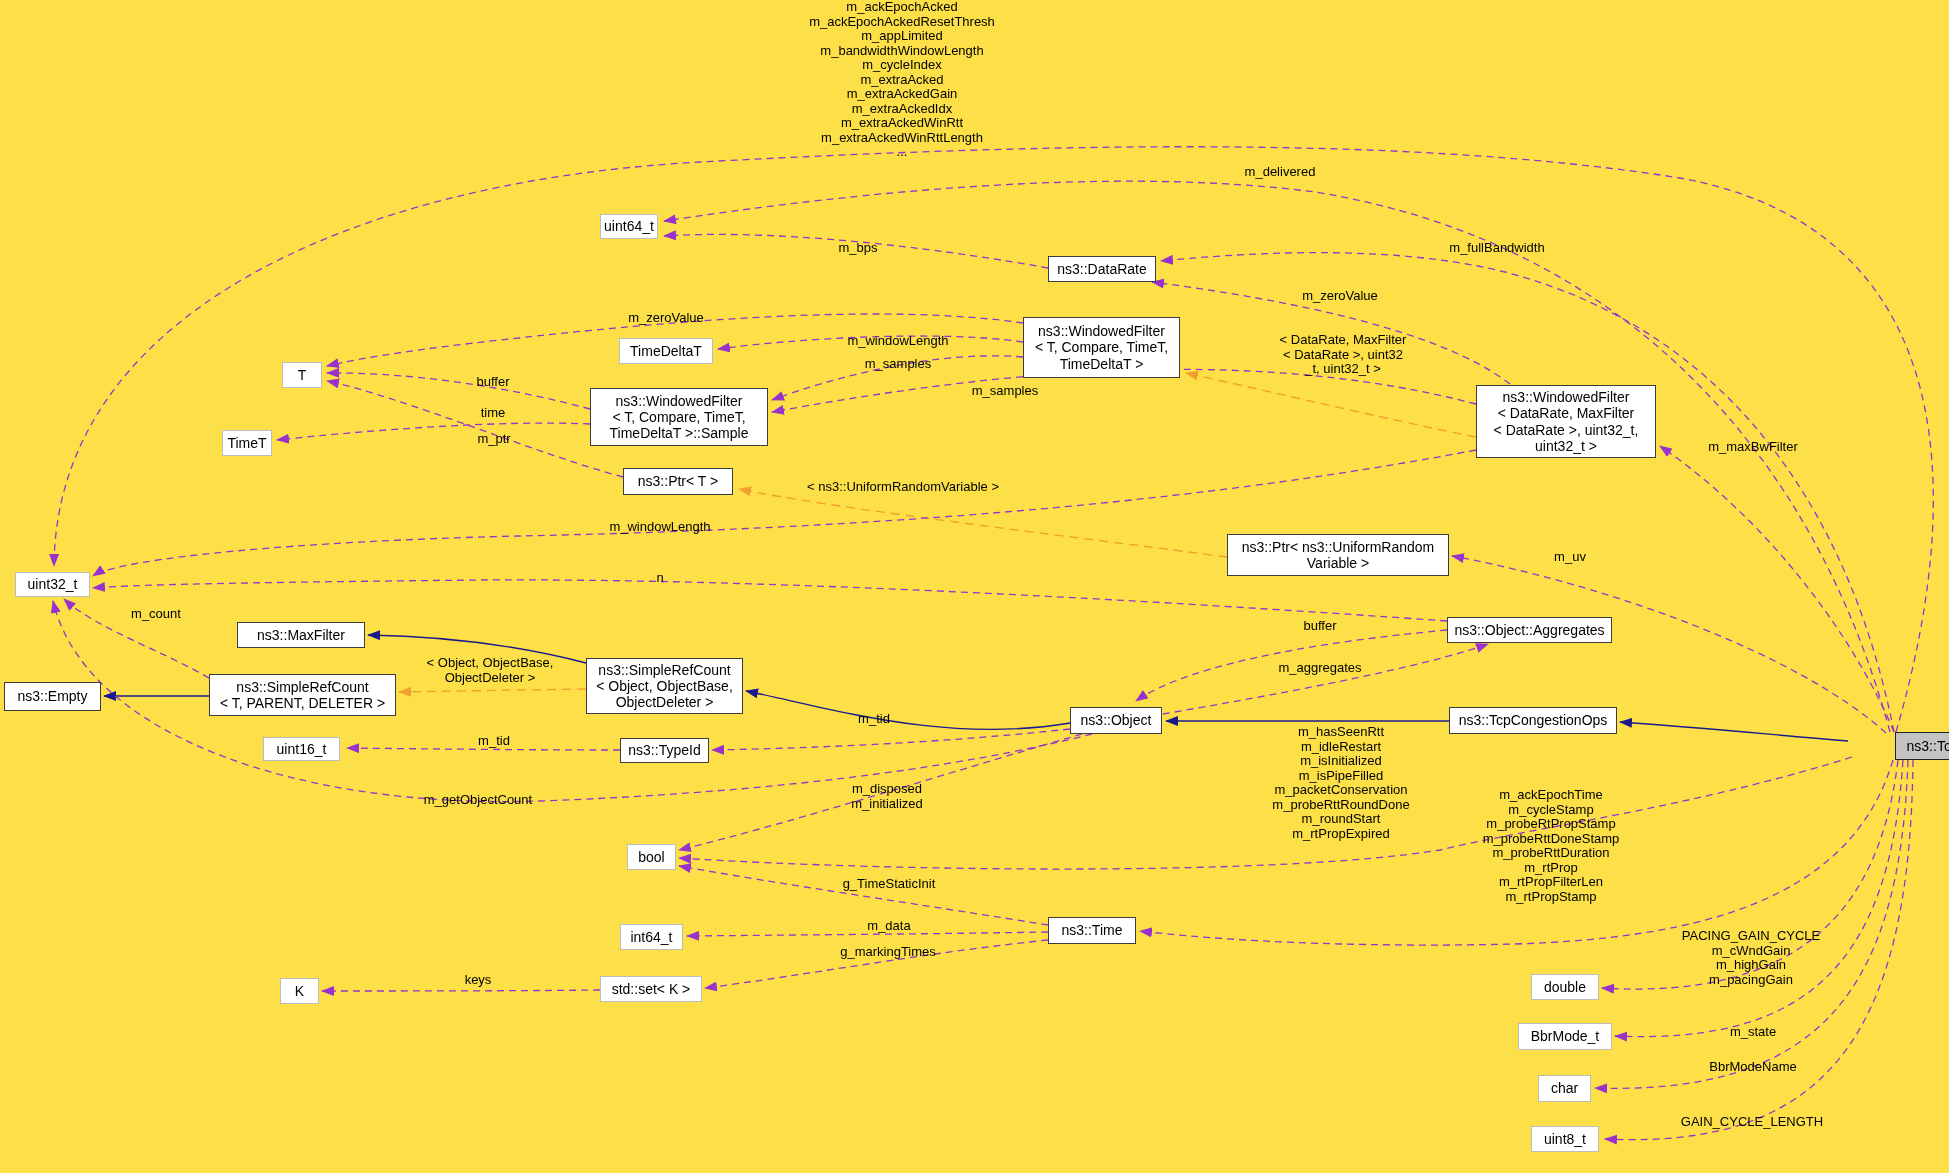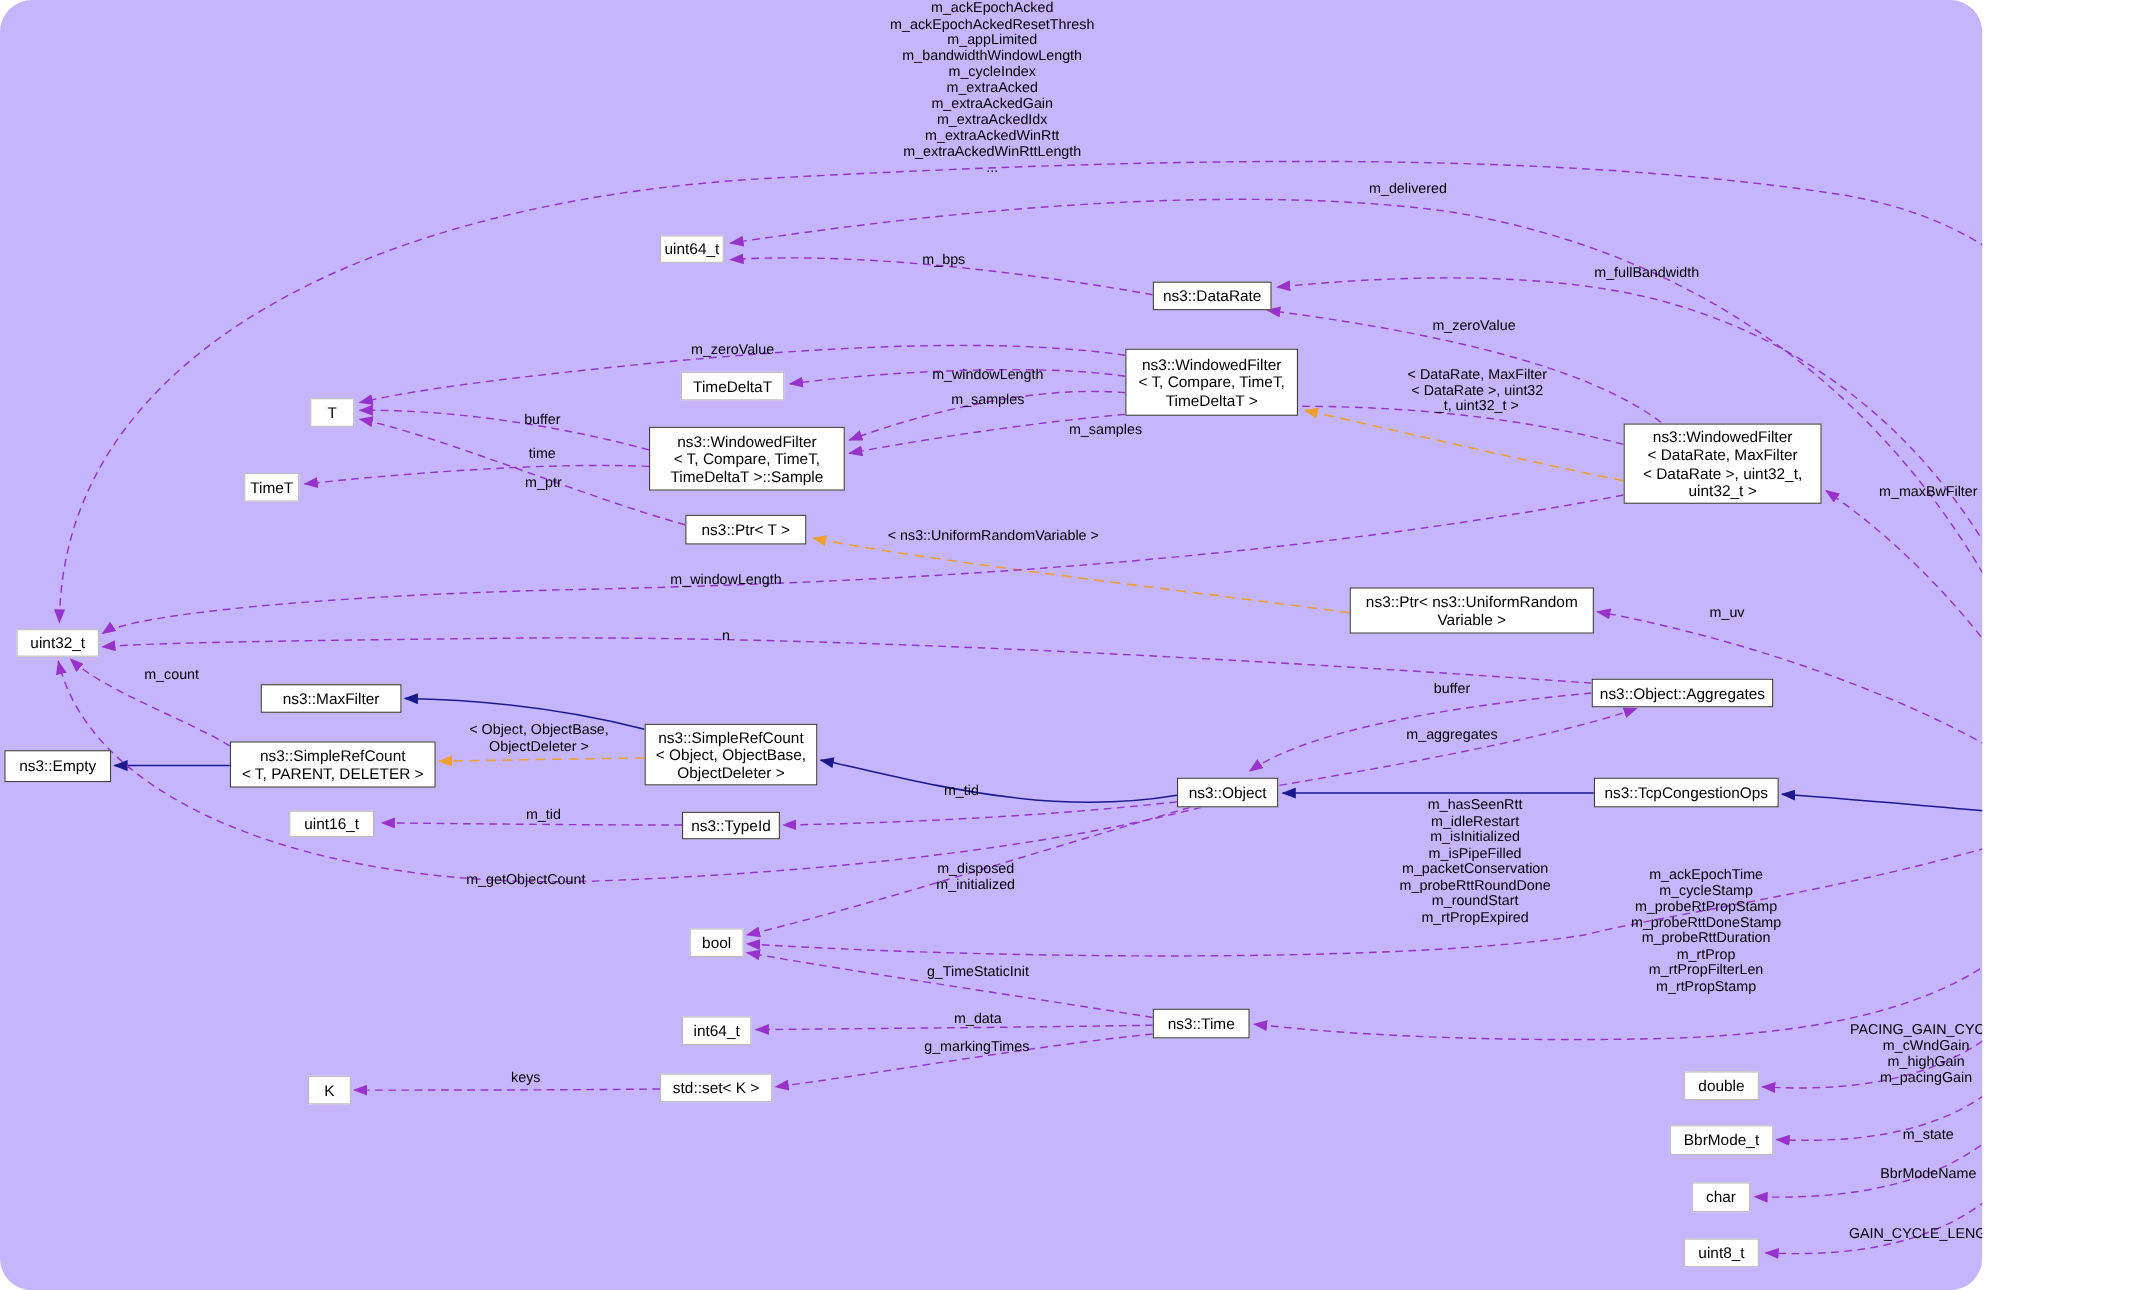--- a/index.html
+++ b/index.html
@@ -1,17 +1,17 @@
 <!DOCTYPE html>
 <html><head>
 <meta charset="utf-8">
 <style>
   html,body{margin:0;padding:0;background:#fff;}
-  #canvas{position:relative;width:1802px;height:1173px;background:#c4b5fd;overflow:hidden;
-          font-family:"Liberation Sans","DejaVu Sans",sans-serif;color:#000;border-radius:29px;}
+  #canvas{position:relative;width:1949px;height:1173px;background:#fde047;overflow:hidden;
+          font-family:"Liberation Sans","DejaVu Sans",sans-serif;color:#000;}
   #edges{position:absolute;left:0;top:0;width:1949px;height:1173px;}
   path.p{stroke:#9932CC;stroke-width:1.3;fill:none;stroke-dasharray:7 5;}
   path.o{stroke:#F0A030;stroke-width:1.4;fill:none;stroke-dasharray:9 6;}
   path.n{stroke:#1A1A8C;stroke-width:1.4;fill:none;}
   .node{position:absolute;display:flex;align-items:center;justify-content:center;
         text-align:center;background:#fff;border:1px solid #BCBCBC;font-size:14px;
         line-height:1.15;white-space:pre-line;box-sizing:border-box;padding:0 2px;cursor:pointer;}
   .cls{border:1.4px solid #3C3C3C;}
   .main{background:#C3C3C3;border:1.7px solid #222;margin-left:47px;}
   .el{position:absolute;transform:translate(-50%,-50%);text-align:center;font-size:13px;
@@ -83,21 +83,21 @@
 m_appLimited
 m_bandwidthWindowLength
 m_cycleIndex
 m_extraAcked
 m_extraAckedGain
 m_extraAckedIdx
 m_extraAckedWinRtt
 m_extraAckedWinRttLength
 ...</div>
 <div class="el" style="left:1280px;top:172px">m_delivered</div>
-<div class="el" style="left:858px;top:236px">m_bps</div>
+<div class="el" style="left:858px;top:248px">m_bps</div>
 <div class="el" style="left:1497px;top:248px">m_fullBandwidth</div>
 <div class="el" style="left:666px;top:318px">m_zeroValue</div>
 <div class="el" style="left:1340px;top:296px">m_zeroValue</div>
 <div class="el" style="left:898px;top:341px">m_windowLength</div>
 <div class="el" style="left:898px;top:364px">m_samples</div>
 <div class="el" style="left:1005px;top:391px">m_samples</div>
 <div class="el" style="left:493px;top:382px">buffer</div>
 <div class="el" style="left:493px;top:413px">time</div>
 <div class="el" style="left:494px;top:439px">m_ptr</div>
 <div class="el" style="left:1343px;top:355px">&lt; DataRate, MaxFilter

